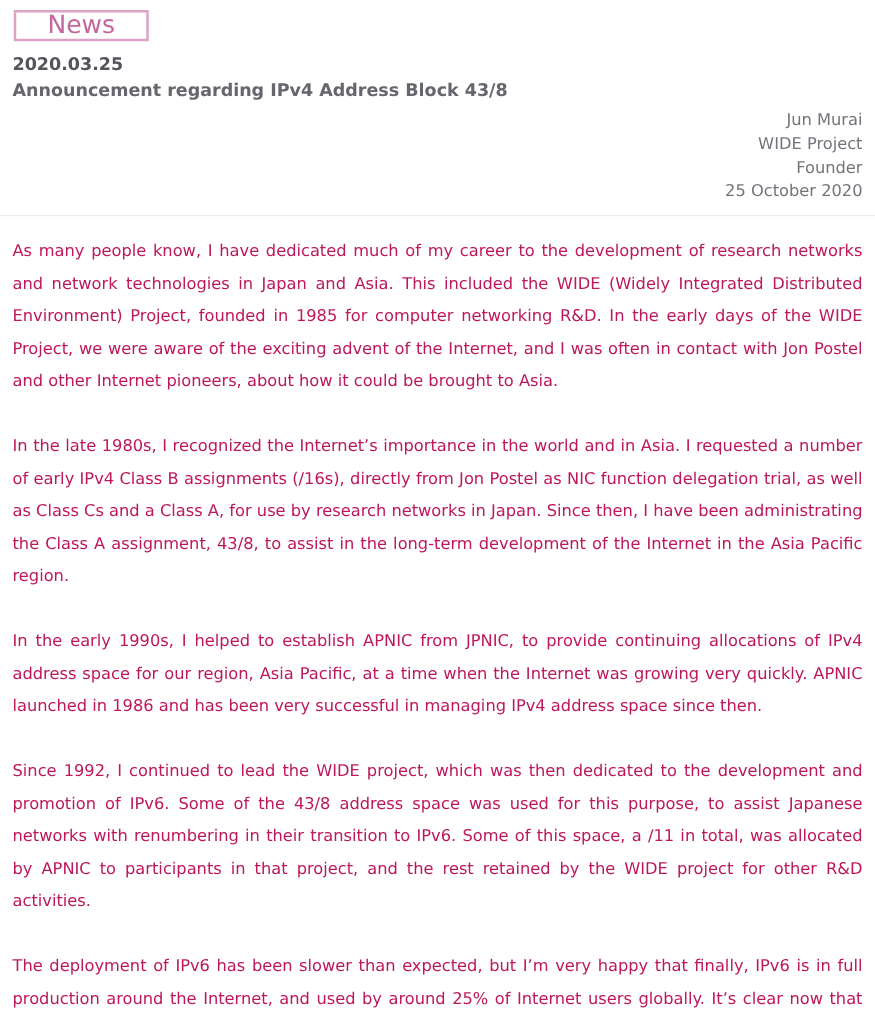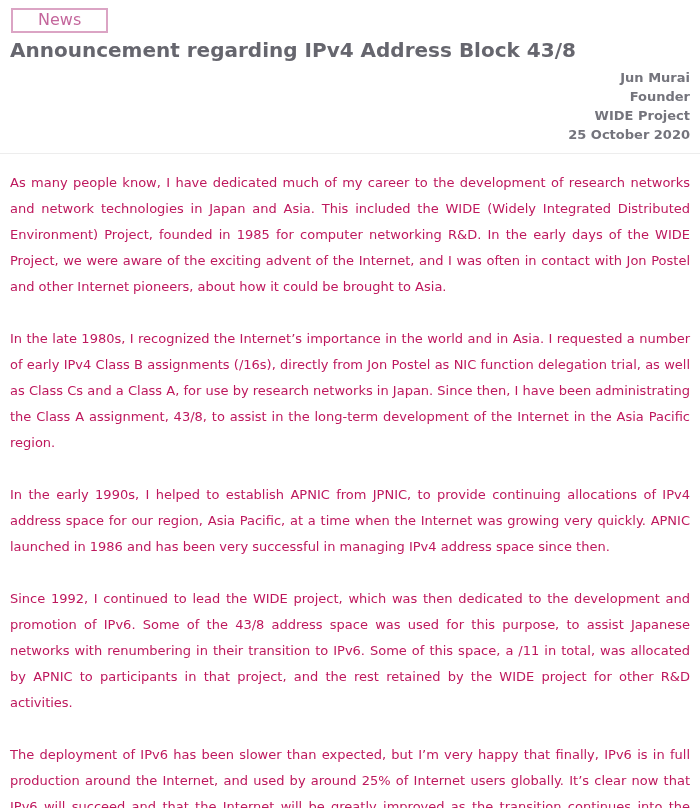--- a/index.html
+++ b/index.html
@@ -11,42 +11,42 @@
     padding: 0 10px;
     background: #ffffff;
     font-family: "DejaVu Sans", "Liberation Sans", sans-serif;
   }
   .news-badge {
     display: inline-block;
     margin: 8px 0 0 1px;
     padding: 1px 25px 3px 25px;
     border: 2px solid #dba4c4;
     color: #c4679c;
-    font-size: 16px;
+    font-size: 20px;
     font-weight: 400;
     line-height: 17px;
     cursor: pointer;
   }
   .post-date {
     margin-top: 11px;
     font-size: 14px;
     font-weight: bold;
     color: #54545c;
   }
   .post-title {
     margin-top: 5px;
-    font-size: 20px;
+    font-size: 14px;
     font-weight: bold;
     color: #66666e;
   }
   .signature {
     margin-top: 6px;
     text-align: right;
     font-size: 13px;
-    font-weight: bold;
+    font-weight: normal;
     color: #74747c;
     line-height: 19px;
   }
   .divider {
     border: none;
     border-top: 1px solid #ededed;
     margin: 9px -10px 0 -10px;
   }
   .body-text p {
     color: #be185d;
@@ -57,27 +57,28 @@
   }
   .body-text p:first-child { margin-top: 16px; }
 </style>
 </head>
 <body>
 
 <div class="page">
 
   <span class="news-badge">News</span>
 
+  <div class="post-date">2020.03.25</div>
 
   <div class="post-title">Announcement regarding IPv4 Address Block 43/8</div>
 
   <div class="signature">
     <div>Jun Murai</div>
+    <div>WIDE Project</div>
     <div>Founder</div>
-    <div>WIDE Project</div>
     <div>25 October 2020</div>
   </div>
 
   <hr class="divider">
 
   <div class="body-text">
     <p>As many people know, I have dedicated much of my career to the development of research networks and network technologies in Japan and Asia. This included the WIDE (Widely Integrated Distributed Environment) Project, founded in 1985 for computer networking R&amp;D. In the early days of the WIDE Project, we were aware of the exciting advent of the Internet, and I was often in contact with Jon Postel and other Internet pioneers, about how it could be brought to Asia.</p>
     <p>In the late 1980s, I recognized the Internet’s importance in the world and in Asia. I requested a number of early IPv4 Class B assignments (/16s), directly from Jon Postel as NIC function delegation trial, as well as Class Cs and a Class A, for use by research networks in Japan. Since then, I have been administrating the Class A assignment, 43/8, to assist in the long-term development of the Internet in the Asia Pacific region.</p>
     <p>In the early 1990s, I helped to establish APNIC from JPNIC, to provide continuing allocations of IPv4 address space for our region, Asia Pacific, at a time when the Internet was growing very quickly. APNIC launched in 1986 and has been very successful in managing IPv4 address space since then.</p>
     <p>Since 1992, I continued to lead the WIDE project, which was then dedicated to the development and promotion of IPv6. Some of the 43/8 address space was used for this purpose, to assist Japanese networks with renumbering in their transition to IPv6. Some of this space, a /11 in total, was allocated by APNIC to participants in that project, and the rest retained by the WIDE project for other R&amp;D activities.</p>

